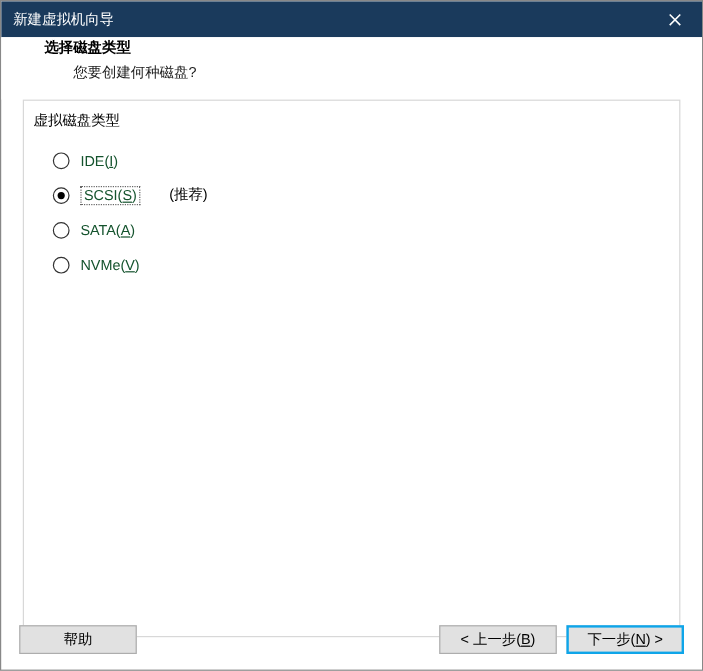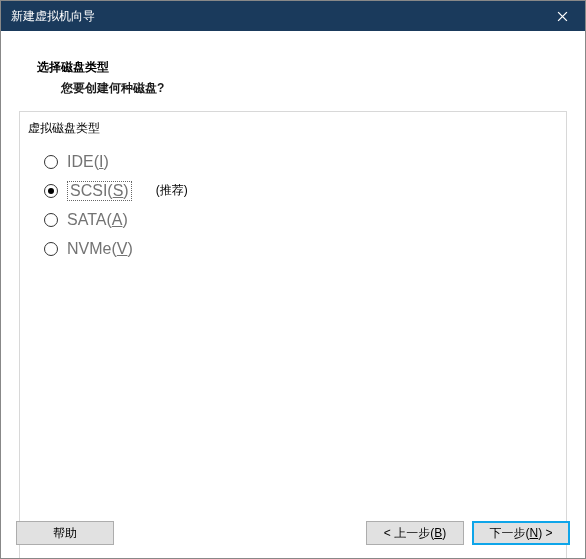--- a/index.html
+++ b/index.html
@@ -27,34 +27,33 @@
       width: 45px;
       height: 30px;
       display: flex;
       align-items: center;
       justify-content: center;
       color: #fff;
       cursor: pointer;
     }
     .close-btn svg { width: 11px; height: 11px; }
     .header {
-      padding: 28px 20px 14px 36px;
+      padding: 0 20px 14px 36px;
       background: #fff;
     }
     .header-title {
       font-weight: bold;
       font-size: 12px;
       color: #000;
       margin-bottom: 4px;
     }
     .header-subtitle {
       font-size: 12px;
       color: #1a1a1a;
       margin-left: 24px;
-      font-weight: bold;
     }
     .content {
       margin: 0 18px;
       border: 1px solid #d8d8d8;
       height: 448px;
       padding: 0;
     }
     .group-label {
       font-size: 12px;
       padding: 8px 0 10px 8px;
@@ -79,22 +78,22 @@
       background: #fff;
     }
     .radio.selected::after {
       content: "";
       width: 6px;
       height: 6px;
       background: #000;
       border-radius: 50%;
     }
     .radio-label {
-      font-size: 16px;
-      color: #737373;
+      font-size: 12px;
+      color: #14532d;
     }
     .radio-row.sel .radio-label {
       border: 1px dotted #666;
       padding: 0 2px;
     }
     .hint {
       margin-left: 20px;
       font-size: 12px;
       color: #000;
     }

